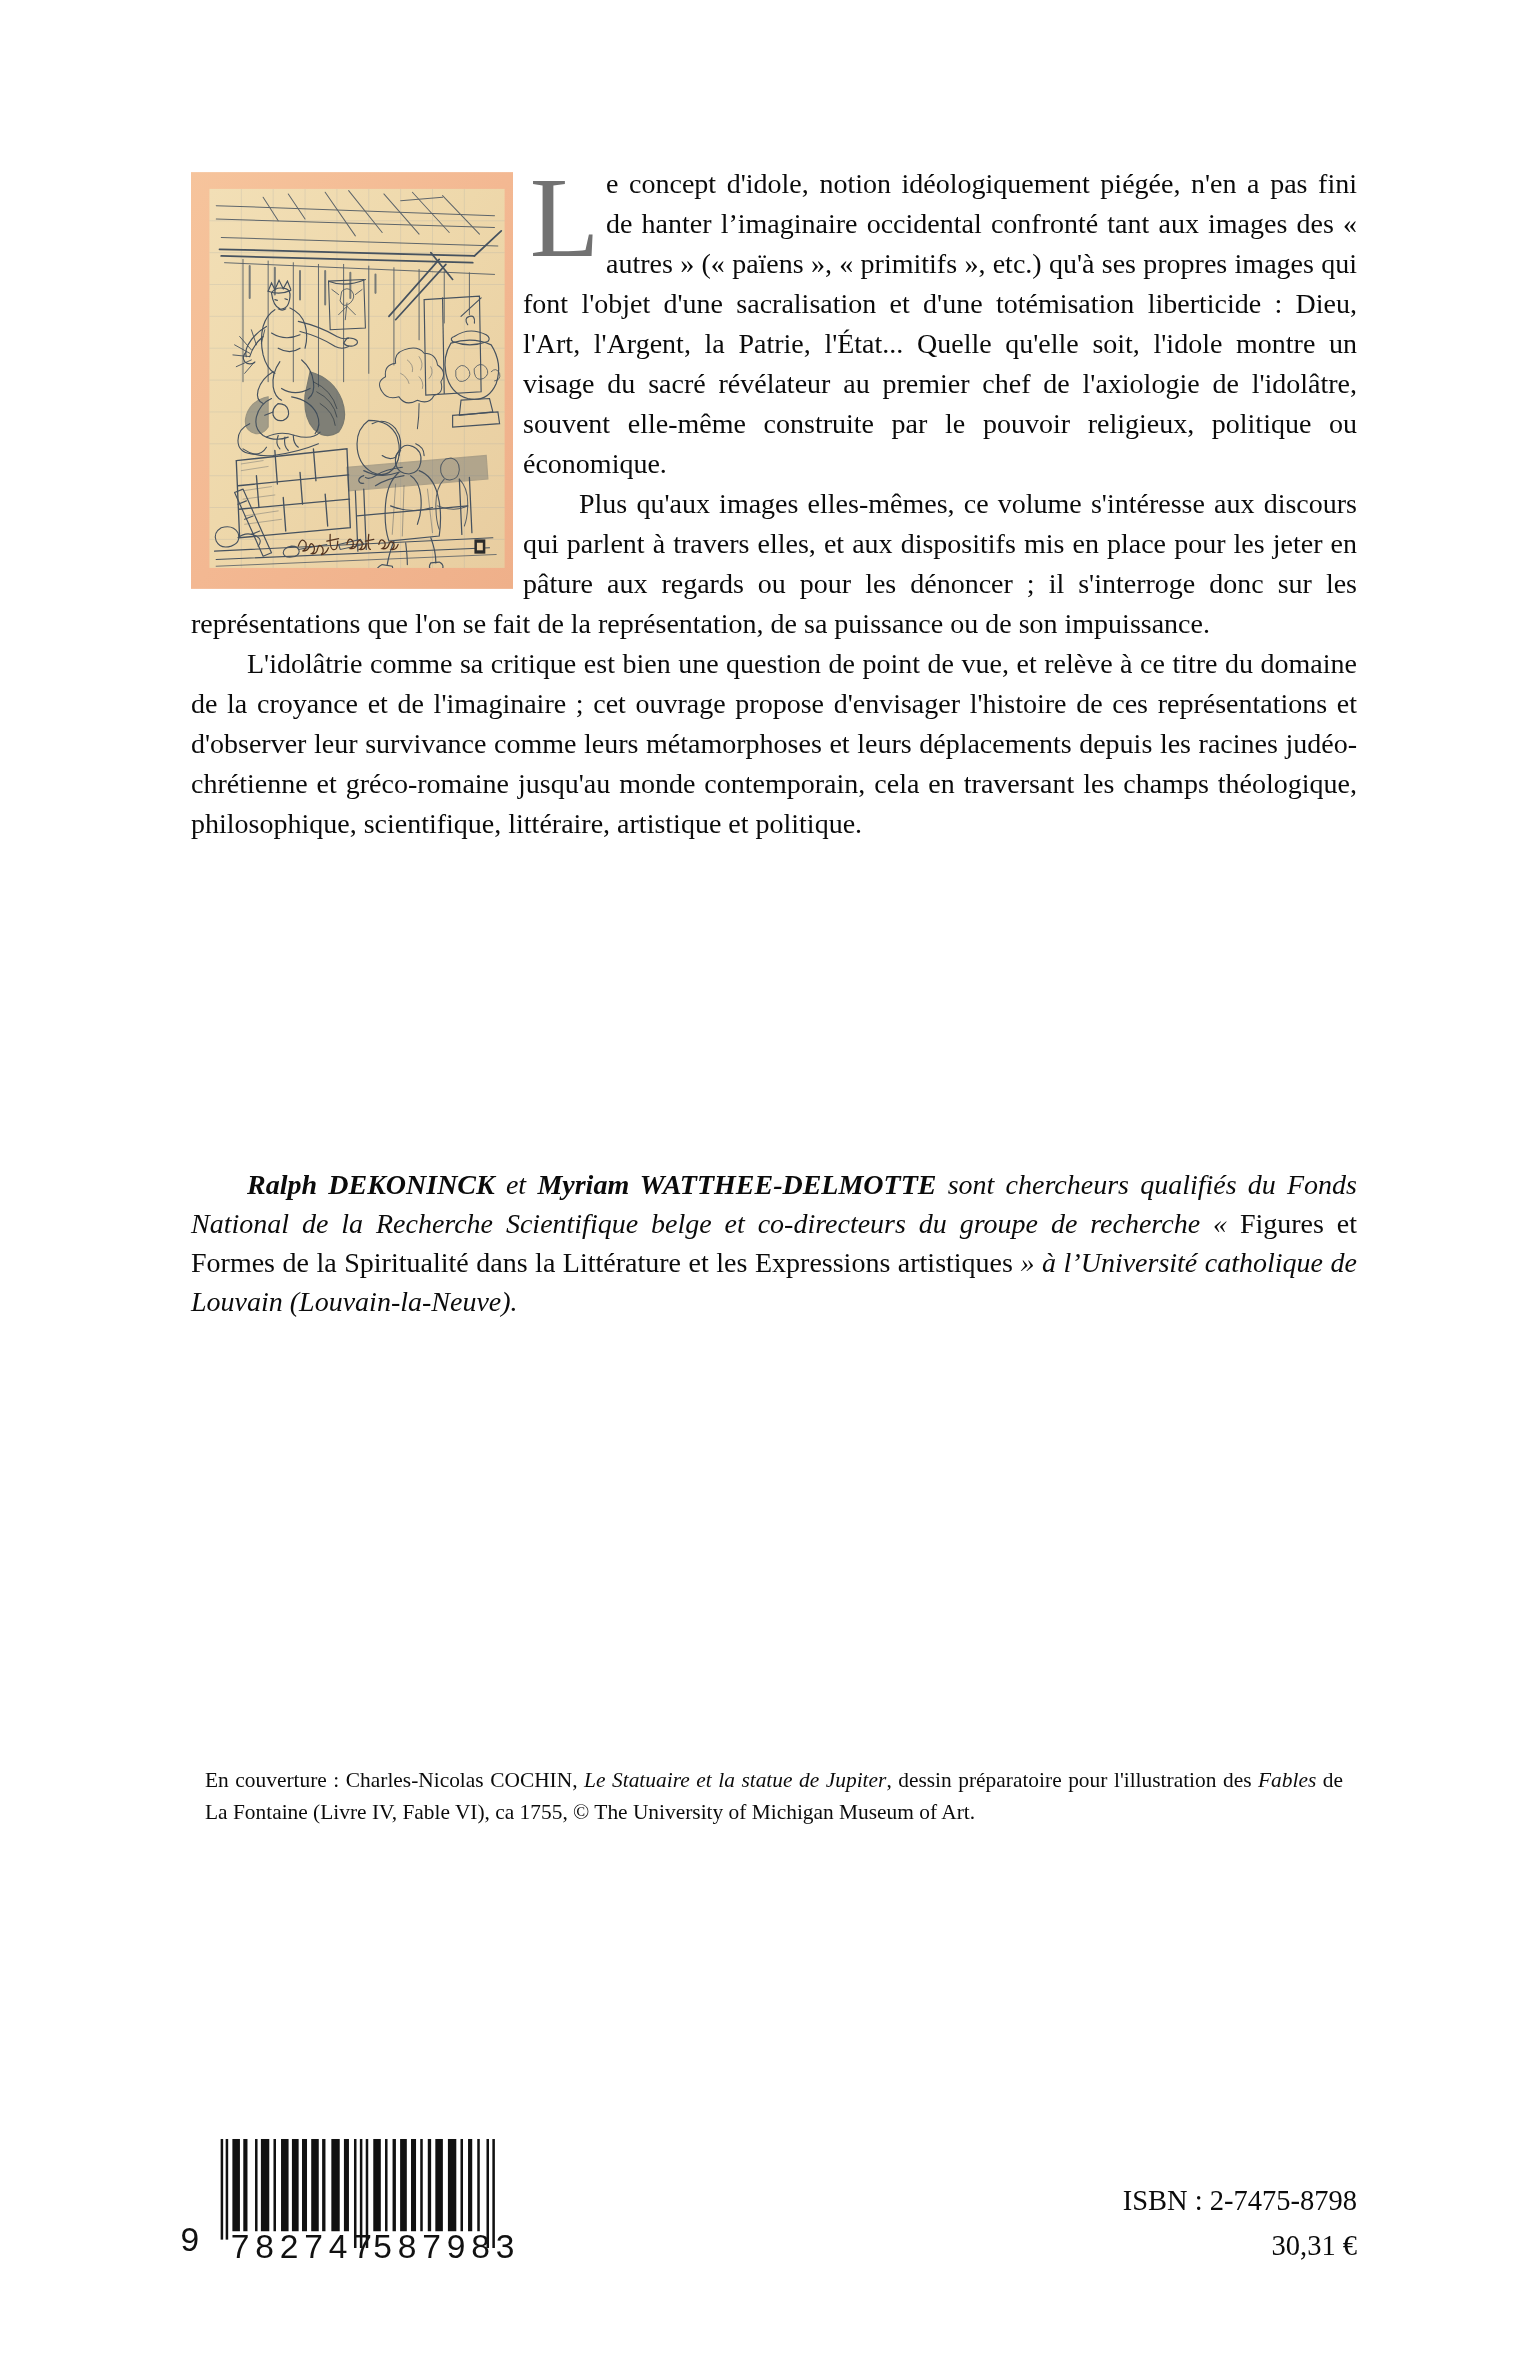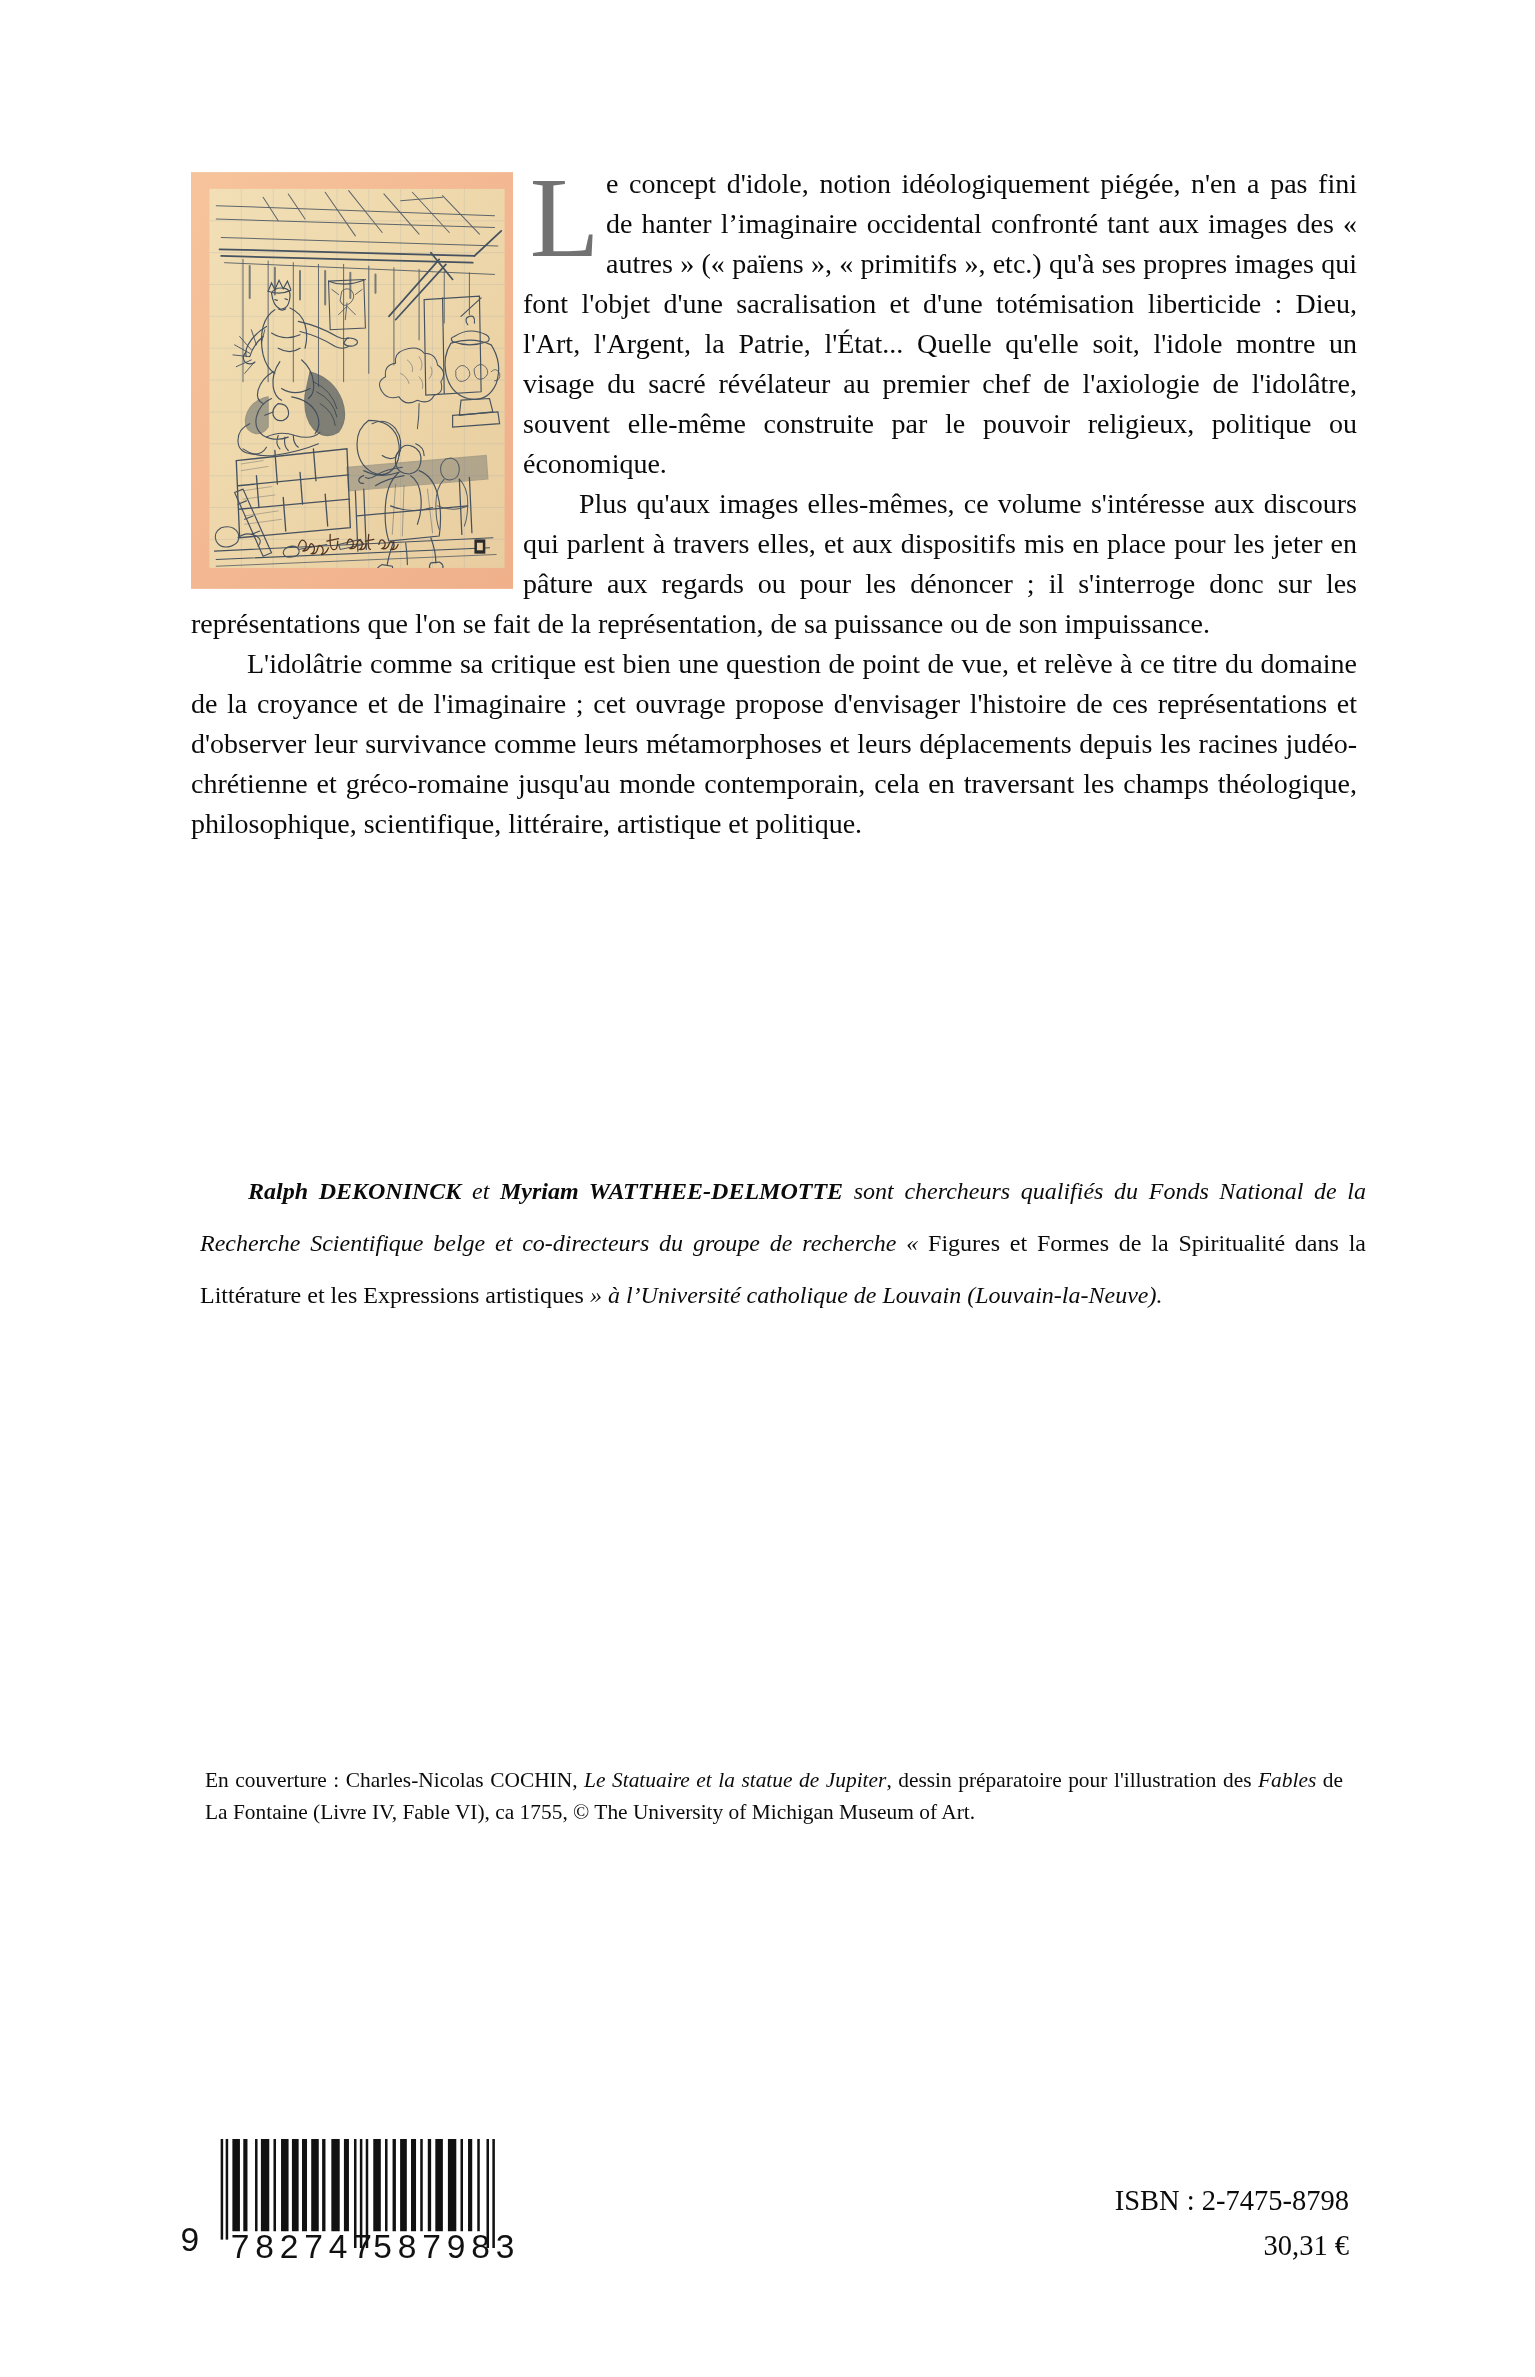--- a/index.html
+++ b/index.html
@@ -60,25 +60,25 @@
     font-size: 114px;
     line-height: 0.78;
     padding: 10px 6.7px 0 5px;
     margin-left: 1.7px;
     font-family: "Liberation Serif", "DejaVu Serif", serif;
   }
 
   
   .authors {
     position: absolute;
-    left: 200px;
+    left: 191px;
     top: 1165px;
     width: 1166px;
-    font-size: 24px;
-    line-height: 52px;
+    font-size: 28px;
+    line-height: 39px;
     font-style: italic;
     text-align: justify;
   }
   .authors p { margin: 0; text-indent: 2.0em; }
   .authors .nm { font-weight: bold; font-style: italic; }
   .authors .roman { font-style: normal; }
 
   
   .collection {
     position: absolute;
@@ -109,21 +109,21 @@
     left: 172px;
     top: 2122px;
     width: 369px;
     height: 143px;
   }
   .barcode-wrap svg { display: block; width: 100%; height: 100%; }
 
   
   .isbn-block {
     position: absolute;
-    right: 186px;
+    right: 178px;
     top: 2178px;
     text-align: right;
     font-size: 28.5px;
     line-height: 45px;
   }
   .isbn-block div { white-space: nowrap; }
 </style>
 </head>
 <body>
 

